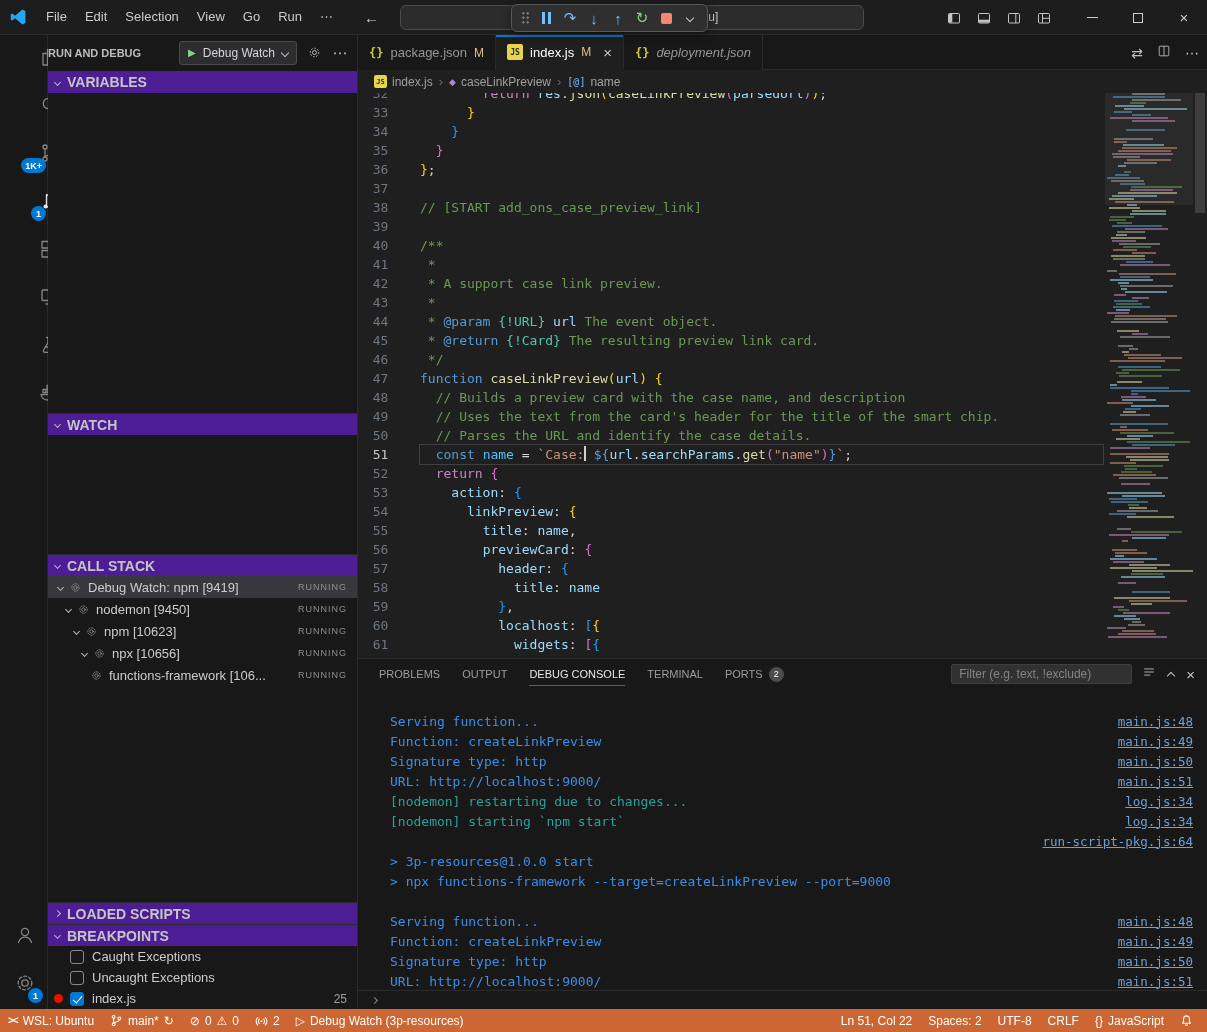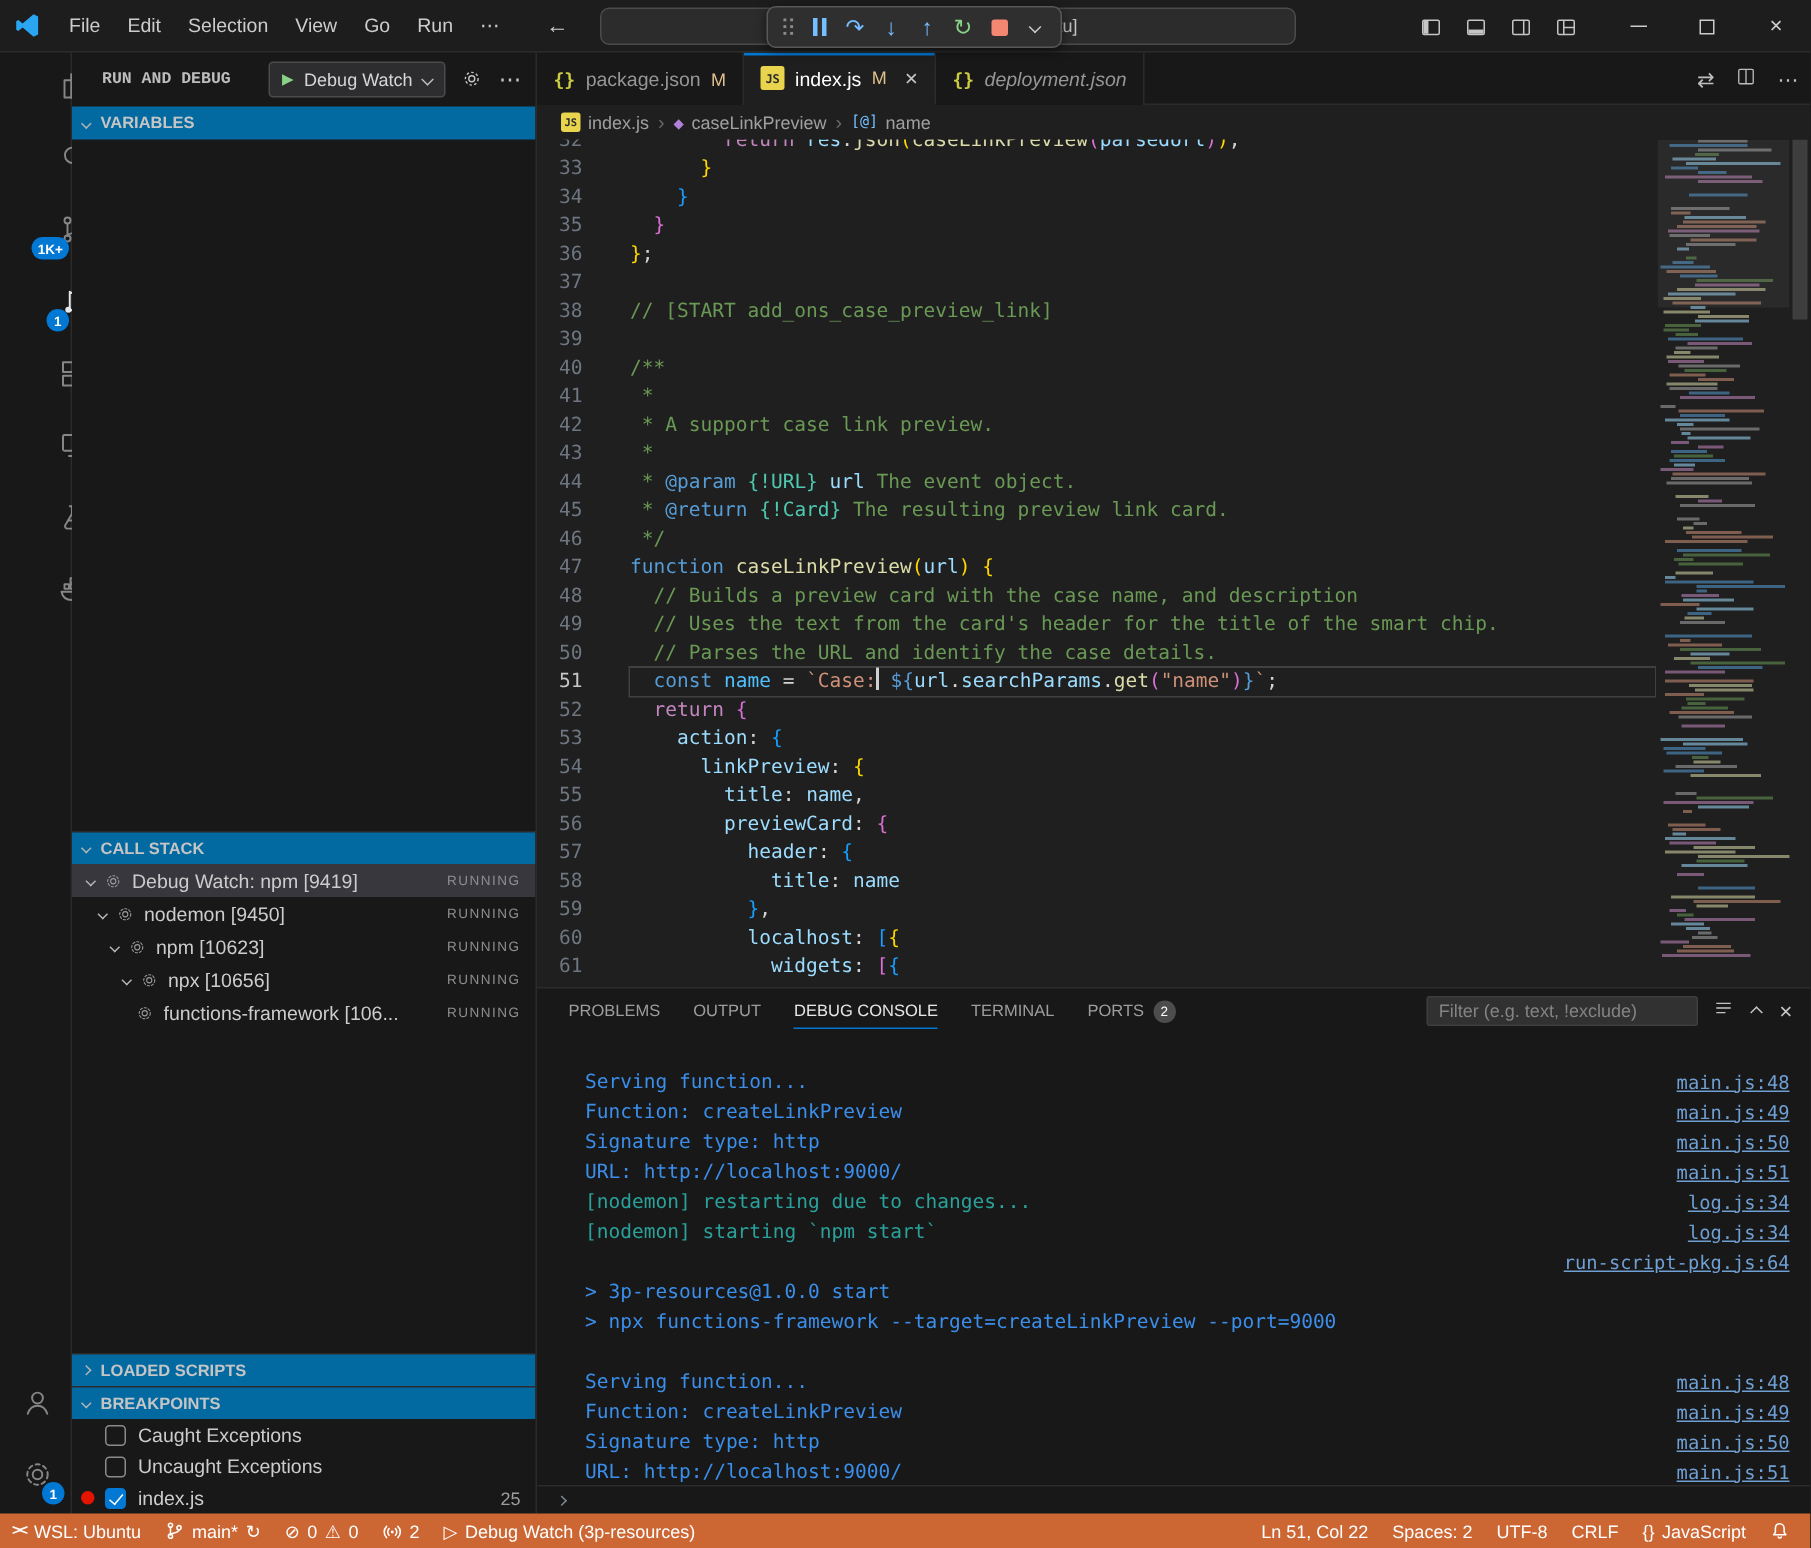--- a/index.html
+++ b/index.html
@@ -35,27 +35,27 @@
   #activitybar{position:absolute;left:0;top:35px;width:48px;bottom:23px;background:#181818;border-right:1px solid #2b2b2b;}
   #activity-top{position:absolute;top:0;left:0;right:0;margin-left:48px;}
   #activity-bottom{position:absolute;bottom:0;left:0;right:0;}
   .act-item{height:48px;display:flex;align-items:center;justify-content:center;color:#868686;position:relative;border-left:2px solid transparent;}
   .act-item.active{color:#e7e7e7;border-left:2px solid #e7e7e7;}
   .act-badge{position:absolute;right:4px;bottom:6px;min-width:15px;height:15px;padding:0 4px;border-radius:9px;background:#0078d4;color:#fff;font-size:9px;font-weight:bold;display:flex;align-items:center;justify-content:center;}
 
   
   #sidebar{position:absolute;left:48px;top:35px;width:310px;bottom:23px;background:#181818;border-right:1px solid #2b2b2b;overflow:hidden;font-size:13px;}
   .sb-controls{position:absolute;top:0;left:0;right:0;height:35px;display:flex;align-items:center;}
-  #sb-title{margin-left:20px;font-size:11px;font-weight:bold;color:#bdbdbd;white-space:nowrap;font-family:Liberation Mono, monospace;}
+  #sb-title{font-size:11px;font-weight:bold;color:#bdbdbd;white-space:nowrap;}
   #launch-pill{margin-left:auto;height:24px;display:flex;align-items:center;background:#2d2d2f;border:1px solid #4a4a4a;border-radius:3px;padding:0 8px;gap:7px;color:#cccccc;}
   .play-glyph{color:#89d185;font-size:10px;}
   #launch-label{font-size:12px;color:#d6d6d6;white-space:nowrap;}
   .sb-gear{width:26px;display:flex;justify-content:center;color:#c5c5c5;margin-left:4px;}
   .sb-dots{width:26px;text-align:center;color:#c5c5c5;font-size:15px;margin-right:4px;}
-  .section-hdr{position:absolute;left:0;right:0;height:22px;display:flex;align-items:center;gap:7px;padding-left:7px;font-size:11px;font-weight:bold;color:#c5c5c5;background:#0369a1;}
+  .section-hdr{position:absolute;left:0;right:0;height:22px;display:flex;align-items:center;gap:7px;padding-left:7px;font-size:14px;font-weight:bold;color:#c5c5c5;background:#4c1d95;}
   .section-hdr.bordered{border-top:1px solid #2b2b2b;}
   .chev.dim{color:#b5b5b5;width:5px;height:5px;}
   #callstack-rows{position:absolute;left:0;right:0;top:541px;}
   .cs-row{height:22px;display:flex;align-items:center;gap:6px;color:#cccccc;padding-right:10px;}
   .cs-row.sel{background:#37373d;}
   .cs-icon{display:flex;color:#9d9d9d;flex:none;}
   .cs-label{white-space:nowrap;overflow:hidden;}
   .cs-status{margin-left:auto;font-size:9px;color:#8f8f8f;letter-spacing:1px;flex:none;}
   #bp-rows{position:absolute;left:0;right:0;top:911px;}
   .bp-row{position:relative;height:21px;display:flex;align-items:center;gap:8px;padding-left:22px;color:#cccccc;}
@@ -300,20 +300,24 @@
           <circle cx="12" cy="12" r="6.8" stroke-dasharray="2.7 2.4"></circle>
         </svg>
     </span>
     <span class="sb-dots">⋯</span>
   </div>
 
   <div class="section-hdr" style="top:36px">
     <span class="chev dim"></span>
     <span>VARIABLES</span>
   </div>
+  <div class="section-hdr bordered" style="top:378px">
+    <span class="chev dim"></span>
+    <span>WATCH</span>
+  </div>
   <div class="section-hdr bordered" style="top:519px">
     <span class="chev dim"></span>
     <span>CALL STACK</span>
   </div>
   <div id="callstack-rows">
       <div class="cs-row sel" style="padding-left: 10px;">
         <span class="chev dim"></span>
         <span class="cs-icon">
           <svg width="13" height="13" viewBox="0 0 24 24" fill="none" stroke="currentColor" stroke-width="1.3" stroke-linecap="round" stroke-linejoin="round">
             <circle cx="12" cy="12" r="3.2"></circle>

